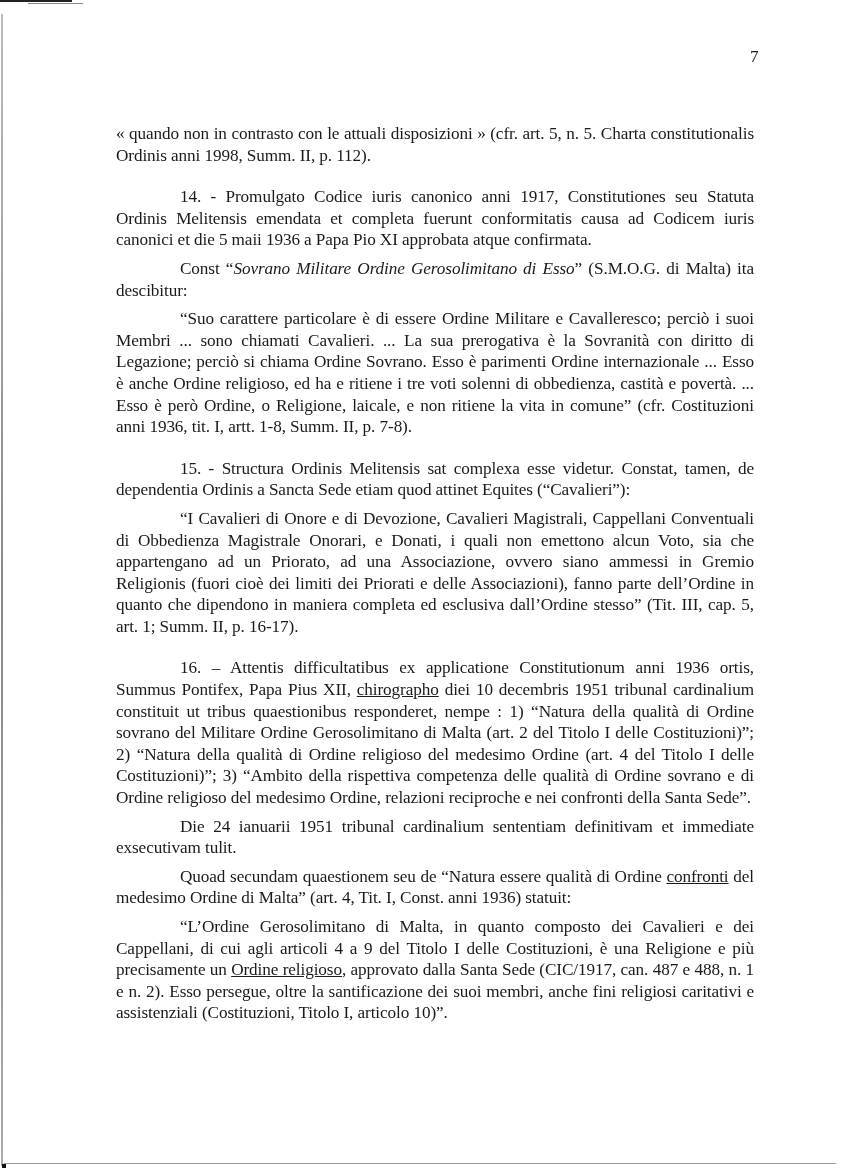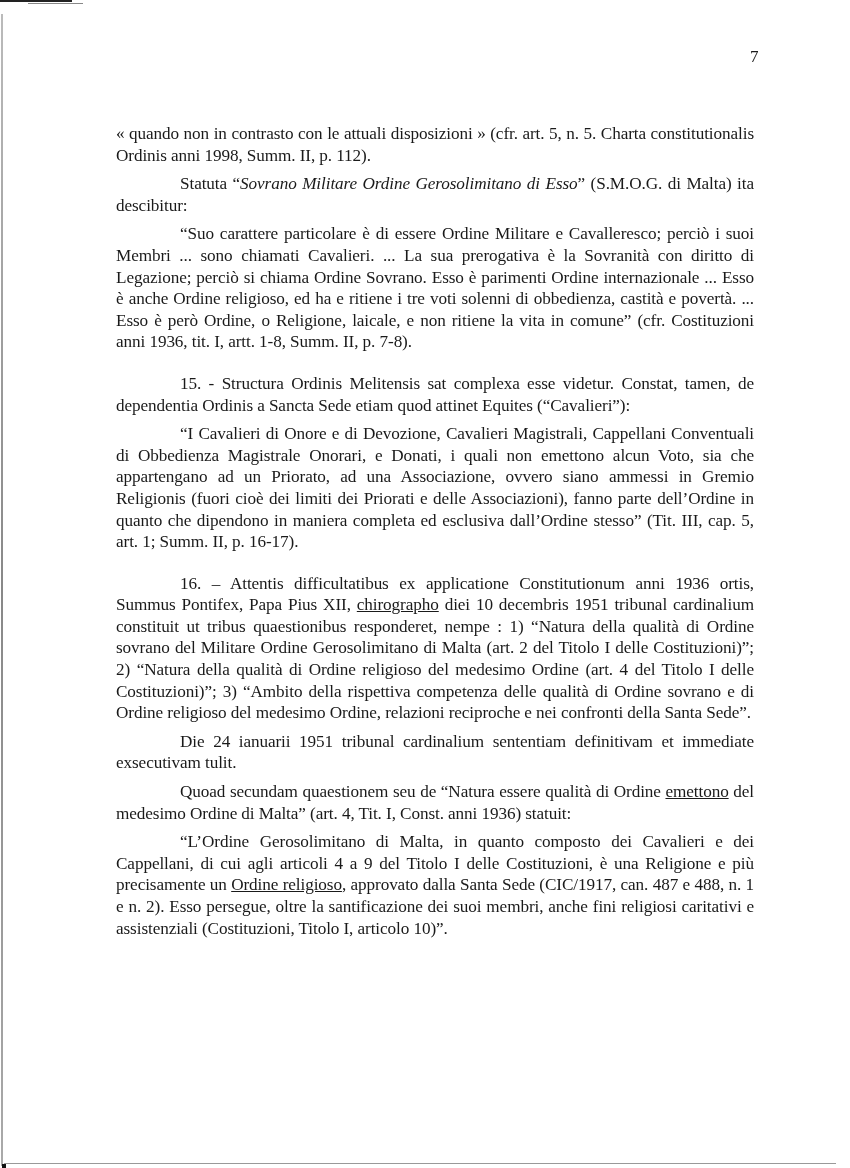--- a/index.html
+++ b/index.html
@@ -27,23 +27,24 @@
 <div class="scan-top2"></div>
 <div class="scan-left"></div>
 <div class="scan-bottom"></div>
 <div class="scan-corner"></div>
 
 <div class="page-number">7</div>
 
 <div class="body-text">
   <p>« quando non in contrasto con le attuali disposizioni » (cfr. art. 5, n. 5. Charta constitutionalis Ordinis anni 1998, Summ. II, p. 112).</p>
 
-  <p class="indent"><span>Statuta “</span><span class="i">Sovrano Militare Ordine Gerosolimitano di Esso</span><span>” (S.M.O.G. di Malta) ita descibitur:</span></p>
+  <p class="indent gap" style="margin-top:24px">14. -  Promulgato Codice iuris canonico anni 1917, Constitutiones seu Statuta Ordinis Melitensis emendata et completa fuerunt conformitatis causa ad Codicem iuris canonici et die 5 maii 1936 a Papa Pio XI approbata atque confirmata.</p>
+  <p class="indent"><span>Const “</span><span class="i">Sovrano Militare Ordine Gerosolimitano di Esso</span><span>” (S.M.O.G. di Malta) ita descibitur:</span></p>
   <p class="indent">“Suo carattere particolare è di essere Ordine Militare e Cavalleresco; perciò i suoi Membri ... sono chiamati Cavalieri. ... La sua prerogativa è la Sovranità con diritto di Legazione; perciò si chiama Ordine Sovrano.  Esso è parimenti Ordine internazionale ... Esso è anche Ordine religioso, ed ha e ritiene i tre voti solenni di obbedienza, castità e povertà. ... Esso è però Ordine, o Religione, laicale, e non ritiene la vita in comune” (cfr. Costituzioni anni 1936, tit. I, artt. 1-8, Summ. II, p. 7-8).</p>
 
   <p class="indent gap">15. -  Structura Ordinis Melitensis sat complexa esse videtur. Constat, tamen, de dependentia Ordinis a Sancta Sede etiam quod attinet Equites (“Cavalieri”):</p>
   <p class="indent">“I Cavalieri di Onore e di Devozione, Cavalieri Magistrali, Cappellani Conventuali di Obbedienza Magistrale Onorari, e Donati, i quali non emettono alcun Voto, sia che appartengano ad un Priorato, ad una Associazione, ovvero siano ammessi in Gremio Religionis (fuori cioè dei limiti dei Priorati e delle Associazioni), fanno parte dell’Ordine in quanto che dipendono in maniera completa ed esclusiva dall’Ordine stesso” (Tit. III, cap. 5, art. 1; Summ. II, p. 16-17).</p>
 
   <p class="indent gap"><span>16. – Attentis difficultatibus ex applicatione Constitutionum anni 1936 ortis, Summus Pontifex, Papa Pius XII, </span><span class="u">chirographo</span><span> diei 10 decembris 1951 tribunal cardinalium constituit ut tribus quaestionibus responderet, nempe : 1) “Natura della qualità di Ordine sovrano del Militare Ordine Gerosolimitano di Malta (art. 2 del Titolo I delle Costituzioni)”; 2) “Natura della qualità di Ordine religioso del medesimo Ordine (art. 4 del Titolo I delle Costituzioni)”; 3) “Ambito della rispettiva competenza delle qualità di Ordine sovrano e di Ordine religioso del medesimo Ordine, relazioni reciproche e nei confronti della Santa Sede”.</span></p>
   <p class="indent">Die 24 ianuarii 1951 tribunal cardinalium sententiam definitivam et immediate exsecutivam tulit.</p>
-  <p class="indent"><span>Quoad secundam quaestionem seu de “Natura essere qualità di Ordine </span><span class="u">emettono</span><span> del medesimo Ordine di Malta” (art. 4, Tit. I, Const. anni 1936) statuit:</span></p>
+  <p class="indent"><span>Quoad secundam quaestionem seu de “Natura essere qualità di Ordine </span><span class="u">confronti</span><span> del medesimo Ordine di Malta” (art. 4, Tit. I, Const. anni 1936) statuit:</span></p>
   <p class="indent"><span>“L’Ordine Gerosolimitano di Malta, in quanto composto dei Cavalieri e dei Cappellani, di cui agli articoli 4 a 9 del Titolo I delle Costituzioni, è una Religione e più precisamente un </span><span class="u">Ordine religioso</span><span>, approvato dalla Santa Sede (CIC/1917, can. 487 e 488, n. 1 e n. 2). Esso persegue, oltre la santificazione dei suoi membri, anche fini religiosi caritativi e assistenziali (Costituzioni, Titolo I, articolo 10)”.</span></p>
 </div>
 
 </body></html>

